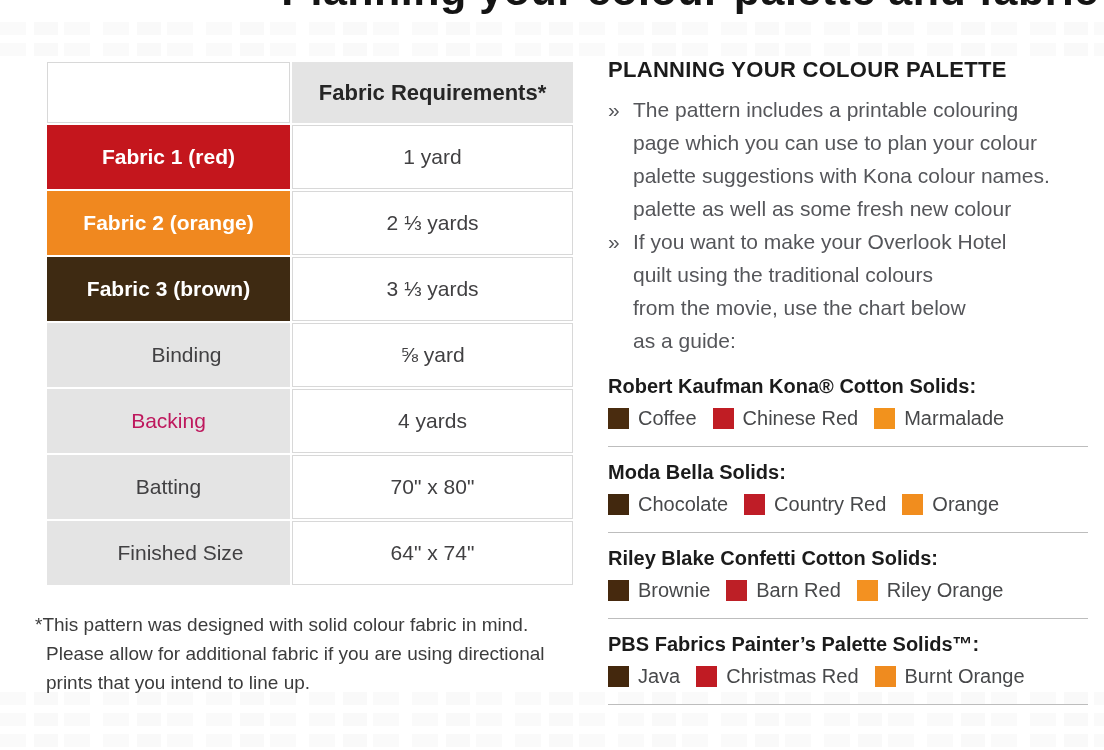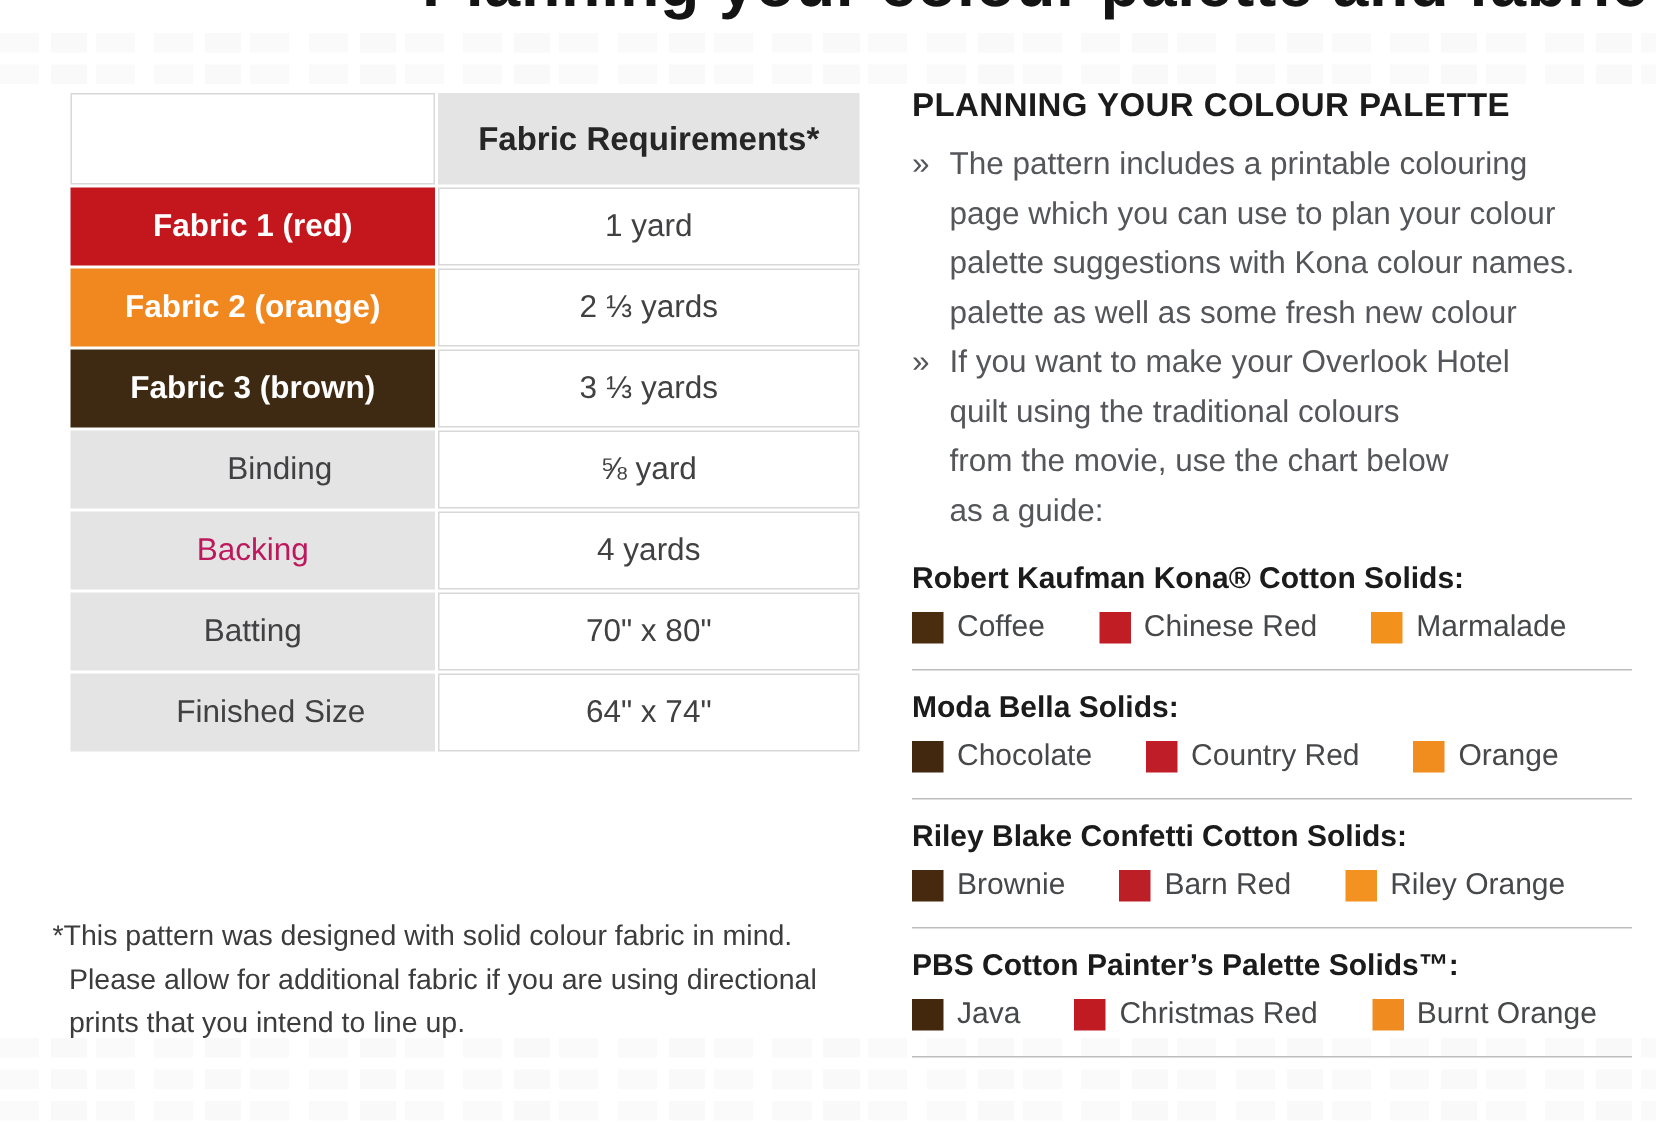--- a/index.html
+++ b/index.html
@@ -28,21 +28,21 @@
       #ffffff 58px 64px, #fafafa 64px 90px, #ffffff 90px 103px);
   }
 
   
   .req-table {
     position:absolute; left:47px; top:62px;
     display:grid; grid-template-columns:243px 281px; gap:2px;
   }
   .cell {
     box-sizing:border-box; display:flex; align-items:center; justify-content:center;
-    font-size:21px; height:52px;
+    font-size:21px; height:64px;
   }
   .cell.head-empty { background:#ffffff; border:1px solid #d8d8d8; height:61px; }
   .cell.head { background:#e4e4e4; font-weight:bold; font-size:22px; color:#262626; height:61px; }
   .cell.label { font-size:21px; }
   .cell.label.colored { font-weight:bold; }
   .cell.value { background:#ffffff; border:1px solid #d8d8d8; color:#414042; }
 
   
   .footnote {
     position:absolute; left:35px; top:610px;
@@ -54,21 +54,21 @@
   .right-col { position:absolute; left:608px; top:57px; width:480px; }
   .rc-heading {
     font-size:22px; font-weight:800; color:#1b1b1b;
     letter-spacing:0.3px; margin:0 0 10px 0;
   }
   .bullet { display:flex; font-size:21px; line-height:33px; color:#55565a; }
   .bullet .marker { width:25px; flex:none; }
 
   .brands { margin-top:18px; }
   .brand-name { font-size:20px; font-weight:800; color:#1b1b1b; margin:14px 0 9px 0; }
-  .swatch-row { display:flex; align-items:center; gap:36px; font-size:20px; color:#47484a; }
+  .swatch-row { display:flex; align-items:center; gap:16px; font-size:20px; color:#47484a; }
   .swatch-item { display:flex; align-items:center; gap:9px; }
   .swatch { width:21px; height:21px; flex:none; }
   .divider { border-bottom:1px solid #bdbdbd; margin-top:16px; }
 </style>
 </head>
 <body>
 
 <div class="page">
 
   <div class="main-title">Planning your colour palette and fabric</div>
@@ -191,21 +191,21 @@
           </span>
           <span class="swatch-item">
             <span class="swatch" style="background-color: rgb(243, 145, 33);"></span>
             <span>Riley Orange</span>
           </span>
         </div>
         <div class="divider"></div>
       </div>
 
       <div class="brand">
-        <div class="brand-name">PBS Cotton Painter’s Palette Solids™:</div>
+        <div class="brand-name">PBS Fabrics Painter’s Palette Solids™:</div>
         <div class="swatch-row">
           <span class="swatch-item">
             <span class="swatch" style="background-color: rgb(68, 40, 13);"></span>
             <span>Java</span>
           </span>
           <span class="swatch-item">
             <span class="swatch" style="background-color: rgb(192, 27, 35);"></span>
             <span>Christmas Red</span>
           </span>
           <span class="swatch-item">

